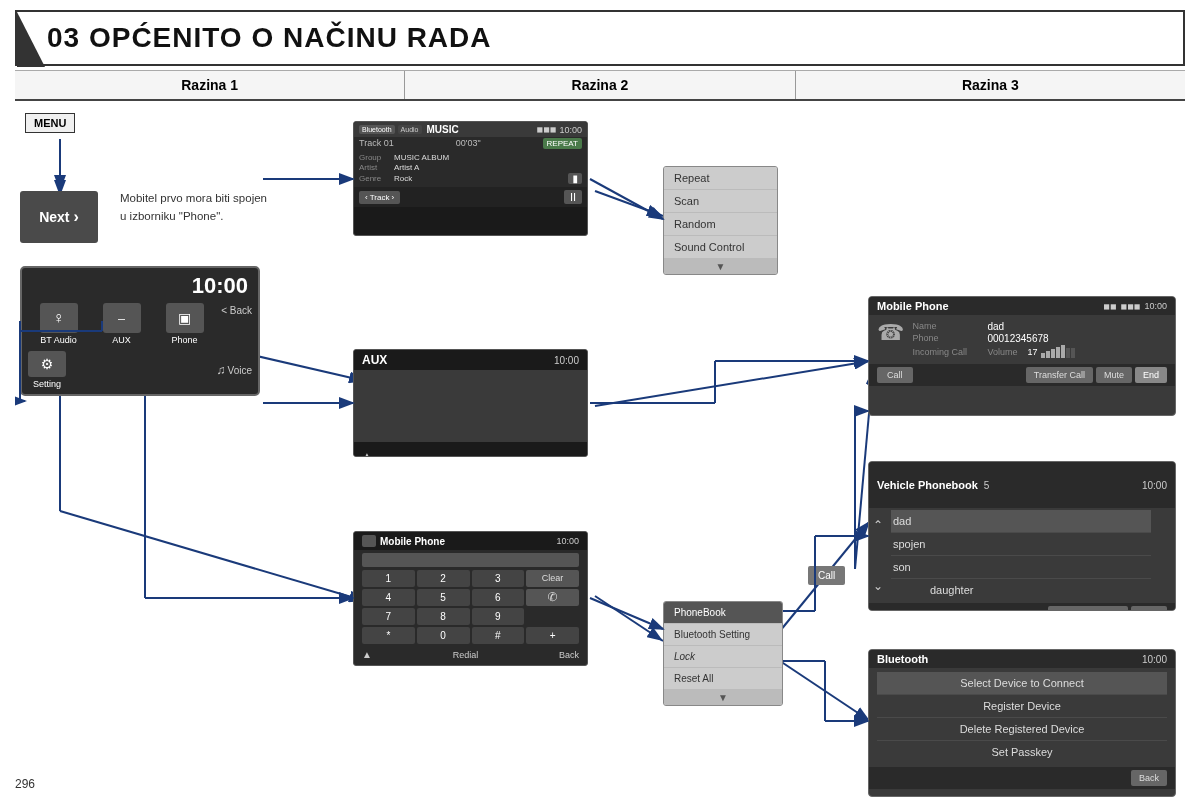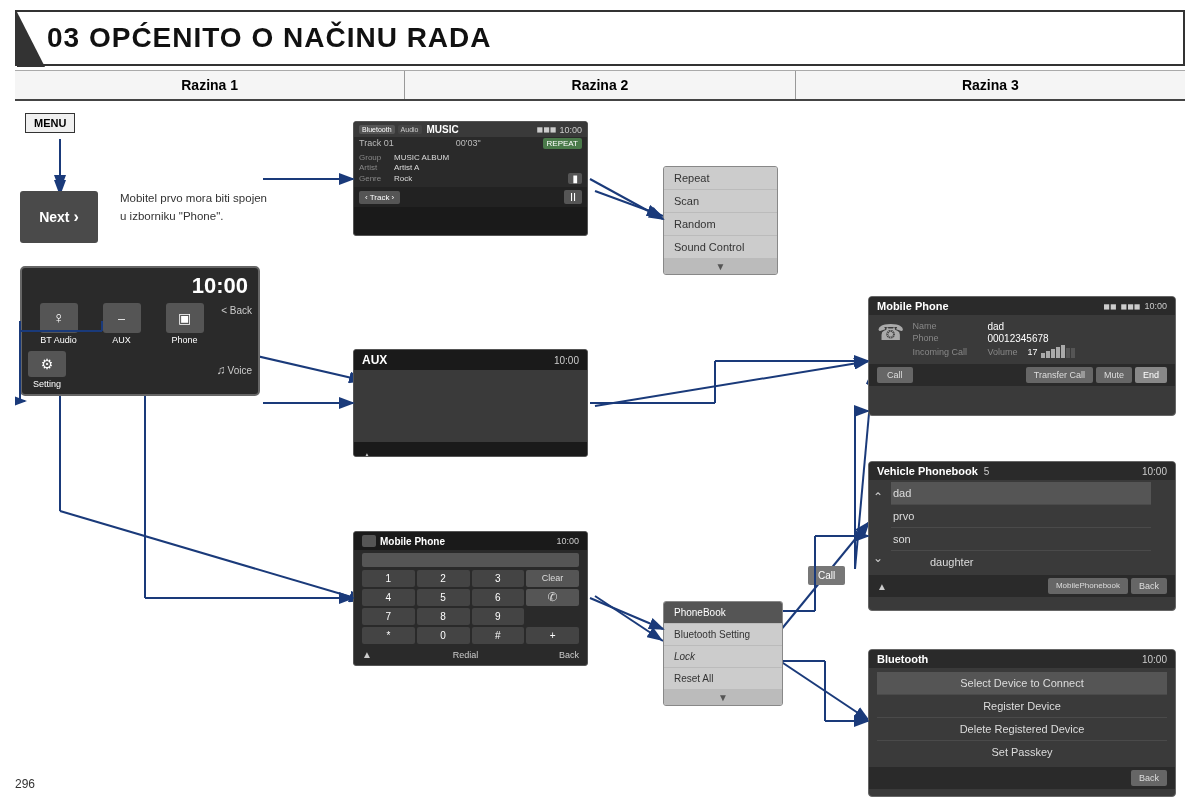--- a/index.html
+++ b/index.html
@@ -297,35 +297,35 @@
       <div style="background:#666; color:#ddd; font-size:9px; padding:3px 10px; border-radius:2px; cursor:pointer;">Call</div>
       <div style="display:flex; gap:3px;">
         <div style="background:#666; color:#ddd; font-size:9px; padding:3px 8px; border-radius:2px; cursor:pointer;">Transfer Call</div>
         <div style="background:#666; color:#ddd; font-size:9px; padding:3px 8px; border-radius:2px; cursor:pointer;">Mute</div>
         <div style="background:#888; color:#fff; font-size:9px; padding:3px 8px; border-radius:2px; cursor:pointer;">End</div>
       </div>
     </div>
   </div>
 
   <div style="position:absolute; top:360px; left:853px; width:308px; height:150px; background:#3a3a3a; border:1.5px solid #666; border-radius:4px; overflow:hidden; position:absolute;">
-    <div style="display:flex; justify-content:space-between; align-items:center; padding:3px 8px; background:#2a2a2a;">
+    <div style="display:flex; justify-content:space-between; align-items:center; padding:17px 8px; background:#2a2a2a;">
       <div style="display:flex; align-items:center; gap:6px;">
         <span style="color:#fff; font-size:11px; font-weight:bold;">Vehicle Phonebook</span>
         <span style="color:#ccc; font-size:10px;">5</span>
       </div>
       <span style="color:#ccc; font-size:10px;">10:00</span>
     </div>
     <div style="position:relative; min-height:95px;">
 
       <div style="position:absolute; left:4px; top:10px; color:#ccc; font-size:12px;">⌃</div>
       <div style="position:absolute; left:4px; bottom:10px; color:#ccc; font-size:12px;">⌄</div>
 
       <div style="padding:2px 24px 2px 22px;">
         <div style="color:#ddd; font-size:11px; padding:5px 2px; border-bottom:1px solid #4a4a4a; background:#555;">dad</div>
-        <div style="color:#ddd; font-size:11px; padding:5px 2px; border-bottom:1px solid #4a4a4a;">prvo</div>
+        <div style="color:#ddd; font-size:11px; padding:5px 2px; border-bottom:1px solid #4a4a4a;">spojen</div>
         <div style="color:#ddd; font-size:11px; padding:5px 2px; border-bottom:1px solid #4a4a4a;">son</div>
         <div style="color:#ddd; font-size:11px; padding:5px 2px;margin-left:37px;">daughter</div>
       </div>
     </div>
     <div style="display:flex; justify-content:space-between; align-items:center; padding:3px 8px; background:#2a2a2a;">
       <span style="color:#ccc; font-size:10px;">▲</span>
       <div style="display:flex; gap:3px;">
         <div style="background:#666; color:#ddd; font-size:8px; padding:3px 8px; border-radius:2px; cursor:pointer;">MobilePhonebook</div>
         <div style="background:#666; color:#ddd; font-size:9px; padding:3px 8px; border-radius:2px; cursor:pointer;">Back</div>
       </div>

